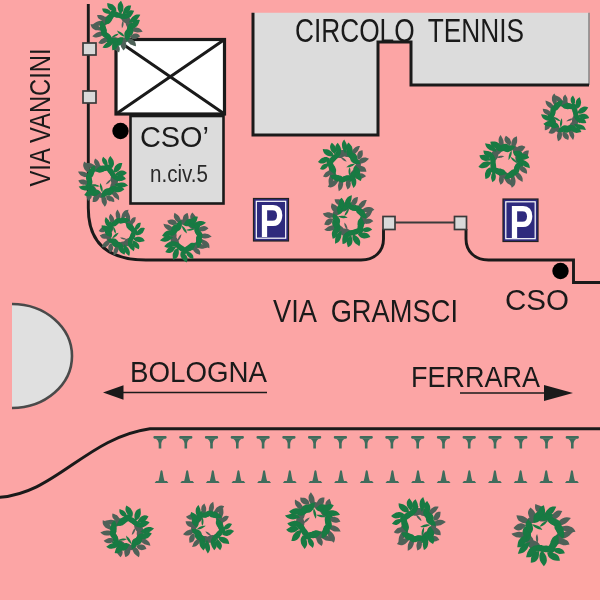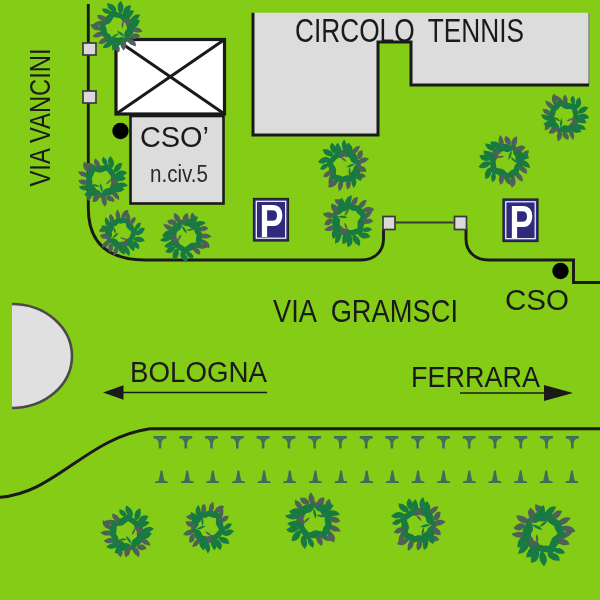--- a/index.html
+++ b/index.html
@@ -1,15 +1,15 @@
 <!DOCTYPE html>
 <html><head><meta charset="utf-8">
 <style>
   html,body{margin:0;padding:0;background:#fff;}
-  #map{position:relative;width:600px;height:600px;background:#84cc16;overflow:hidden;}
+  #map{position:relative;width:600px;height:600px;background:#fca5a5;overflow:hidden;}
   text{font-family:"Liberation Sans",sans-serif;}
 </style></head>
 <body>
 <div id="map">
 <svg width="600" height="600" viewBox="0 0 600 600" xmlns="http://www.w3.org/2000/svg">
 <defs>
 <path id="leaf" d="M -6,0 C -3.2,-1.4 -1.5,-2.8 0.6,-2.6 C 3,-2.9 4.6,-1.6 6,0 C 3.6,1.3 1.8,2.8 -0.4,2.5 C -2.8,2.9 -4.6,1.5 -6,0 Z"></path>
 <g id="bush">
           <use href="#leaf" transform="translate(20.4 2.1) rotate(16) scale(1.20 0.99)" fill="#4e6158"></use>
           <use href="#leaf" transform="translate(19.0 8.9) rotate(-1) scale(0.94 1.12)" fill="#4e6158"></use>

